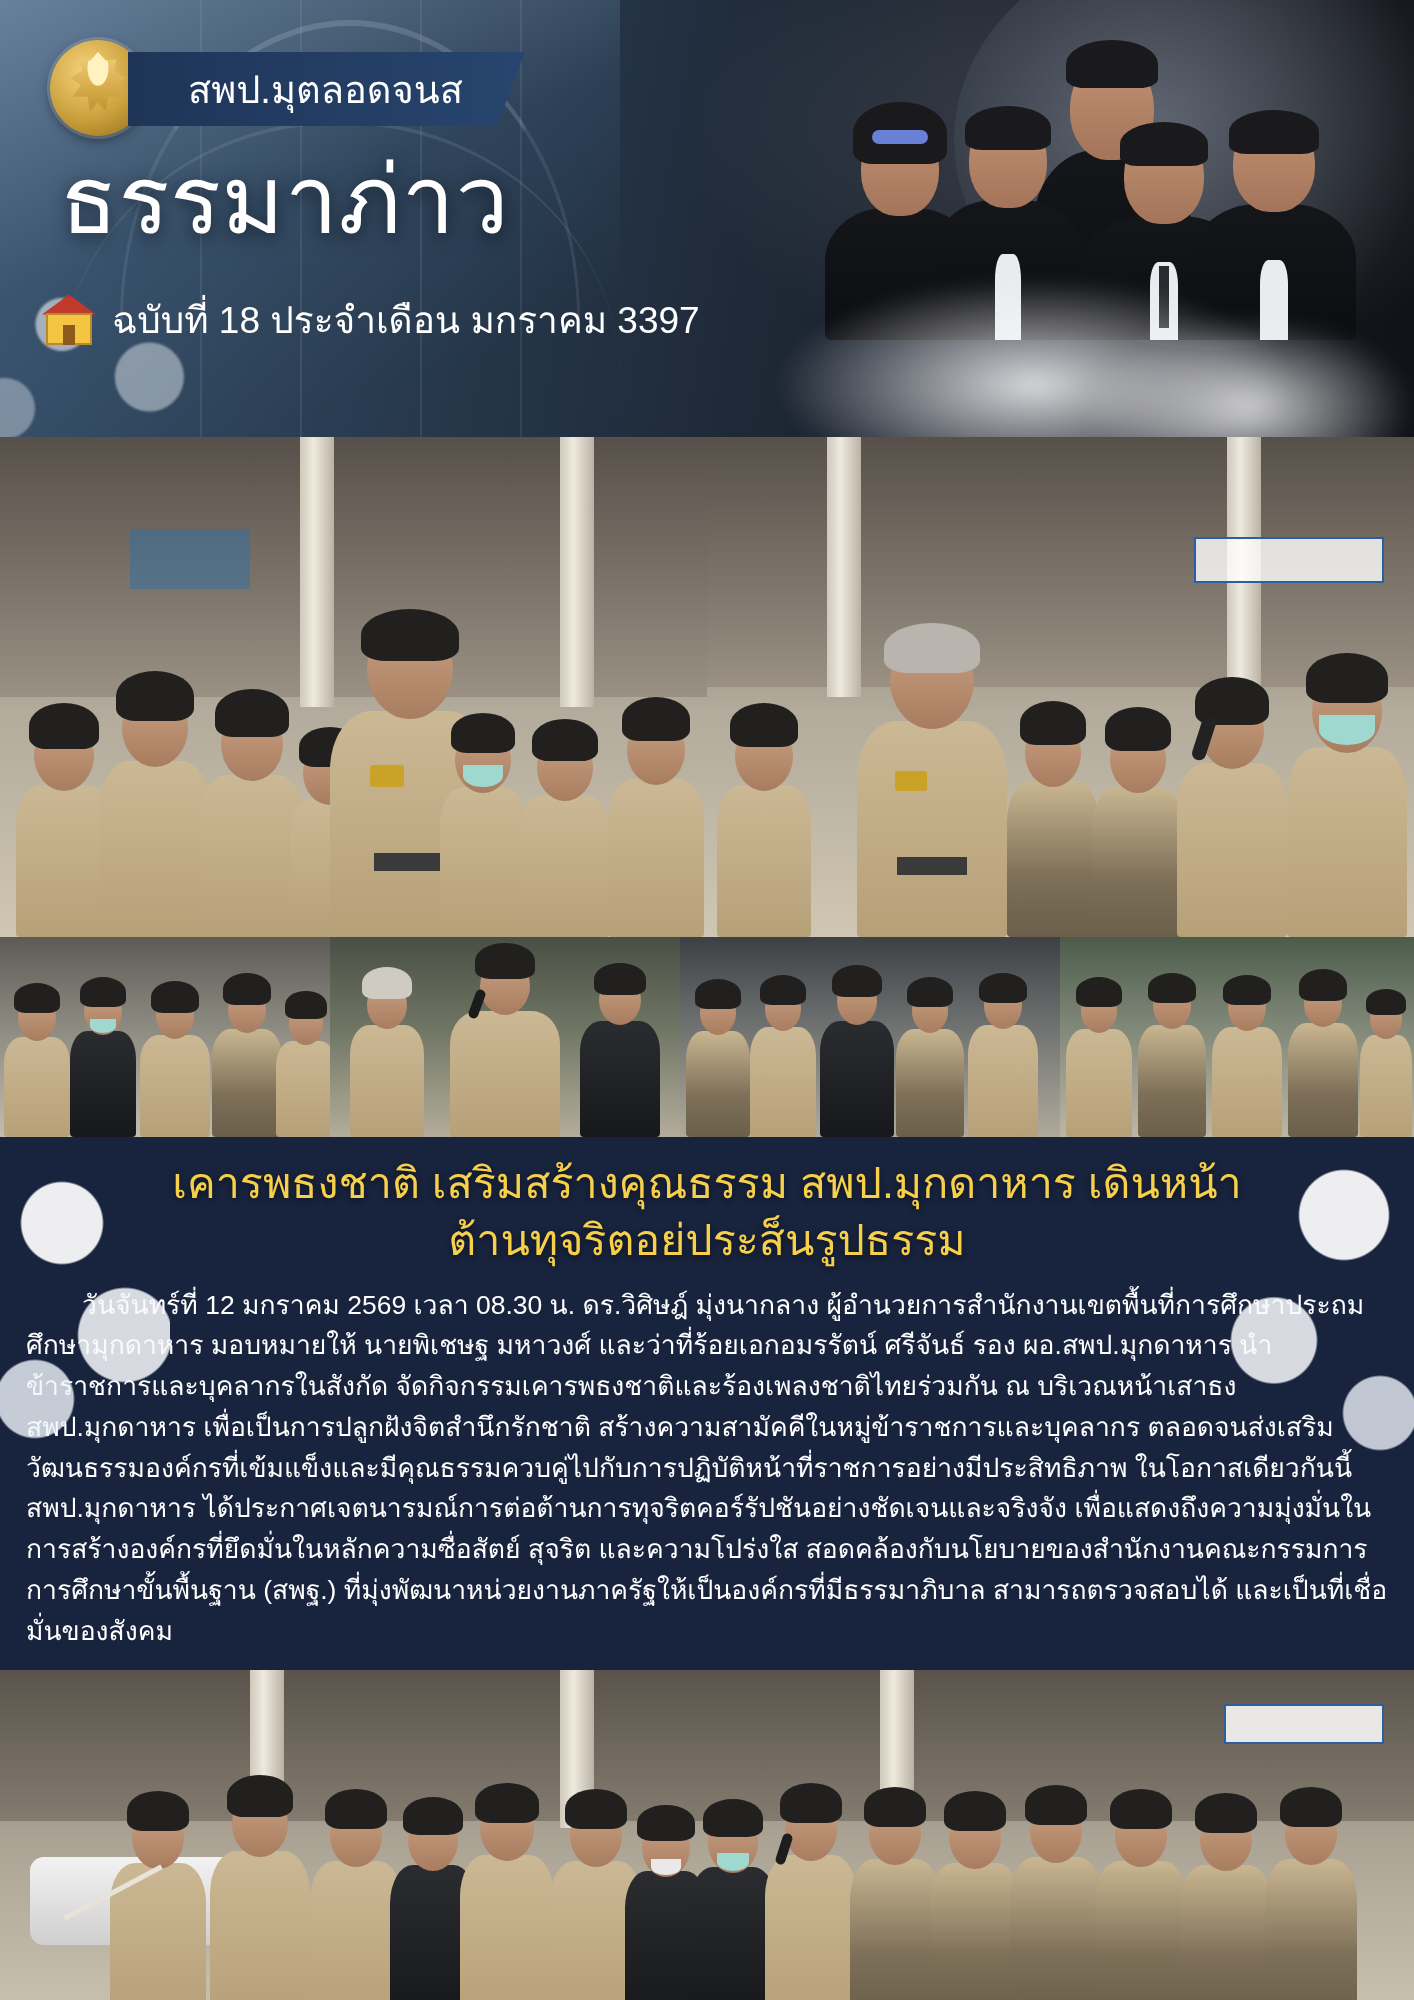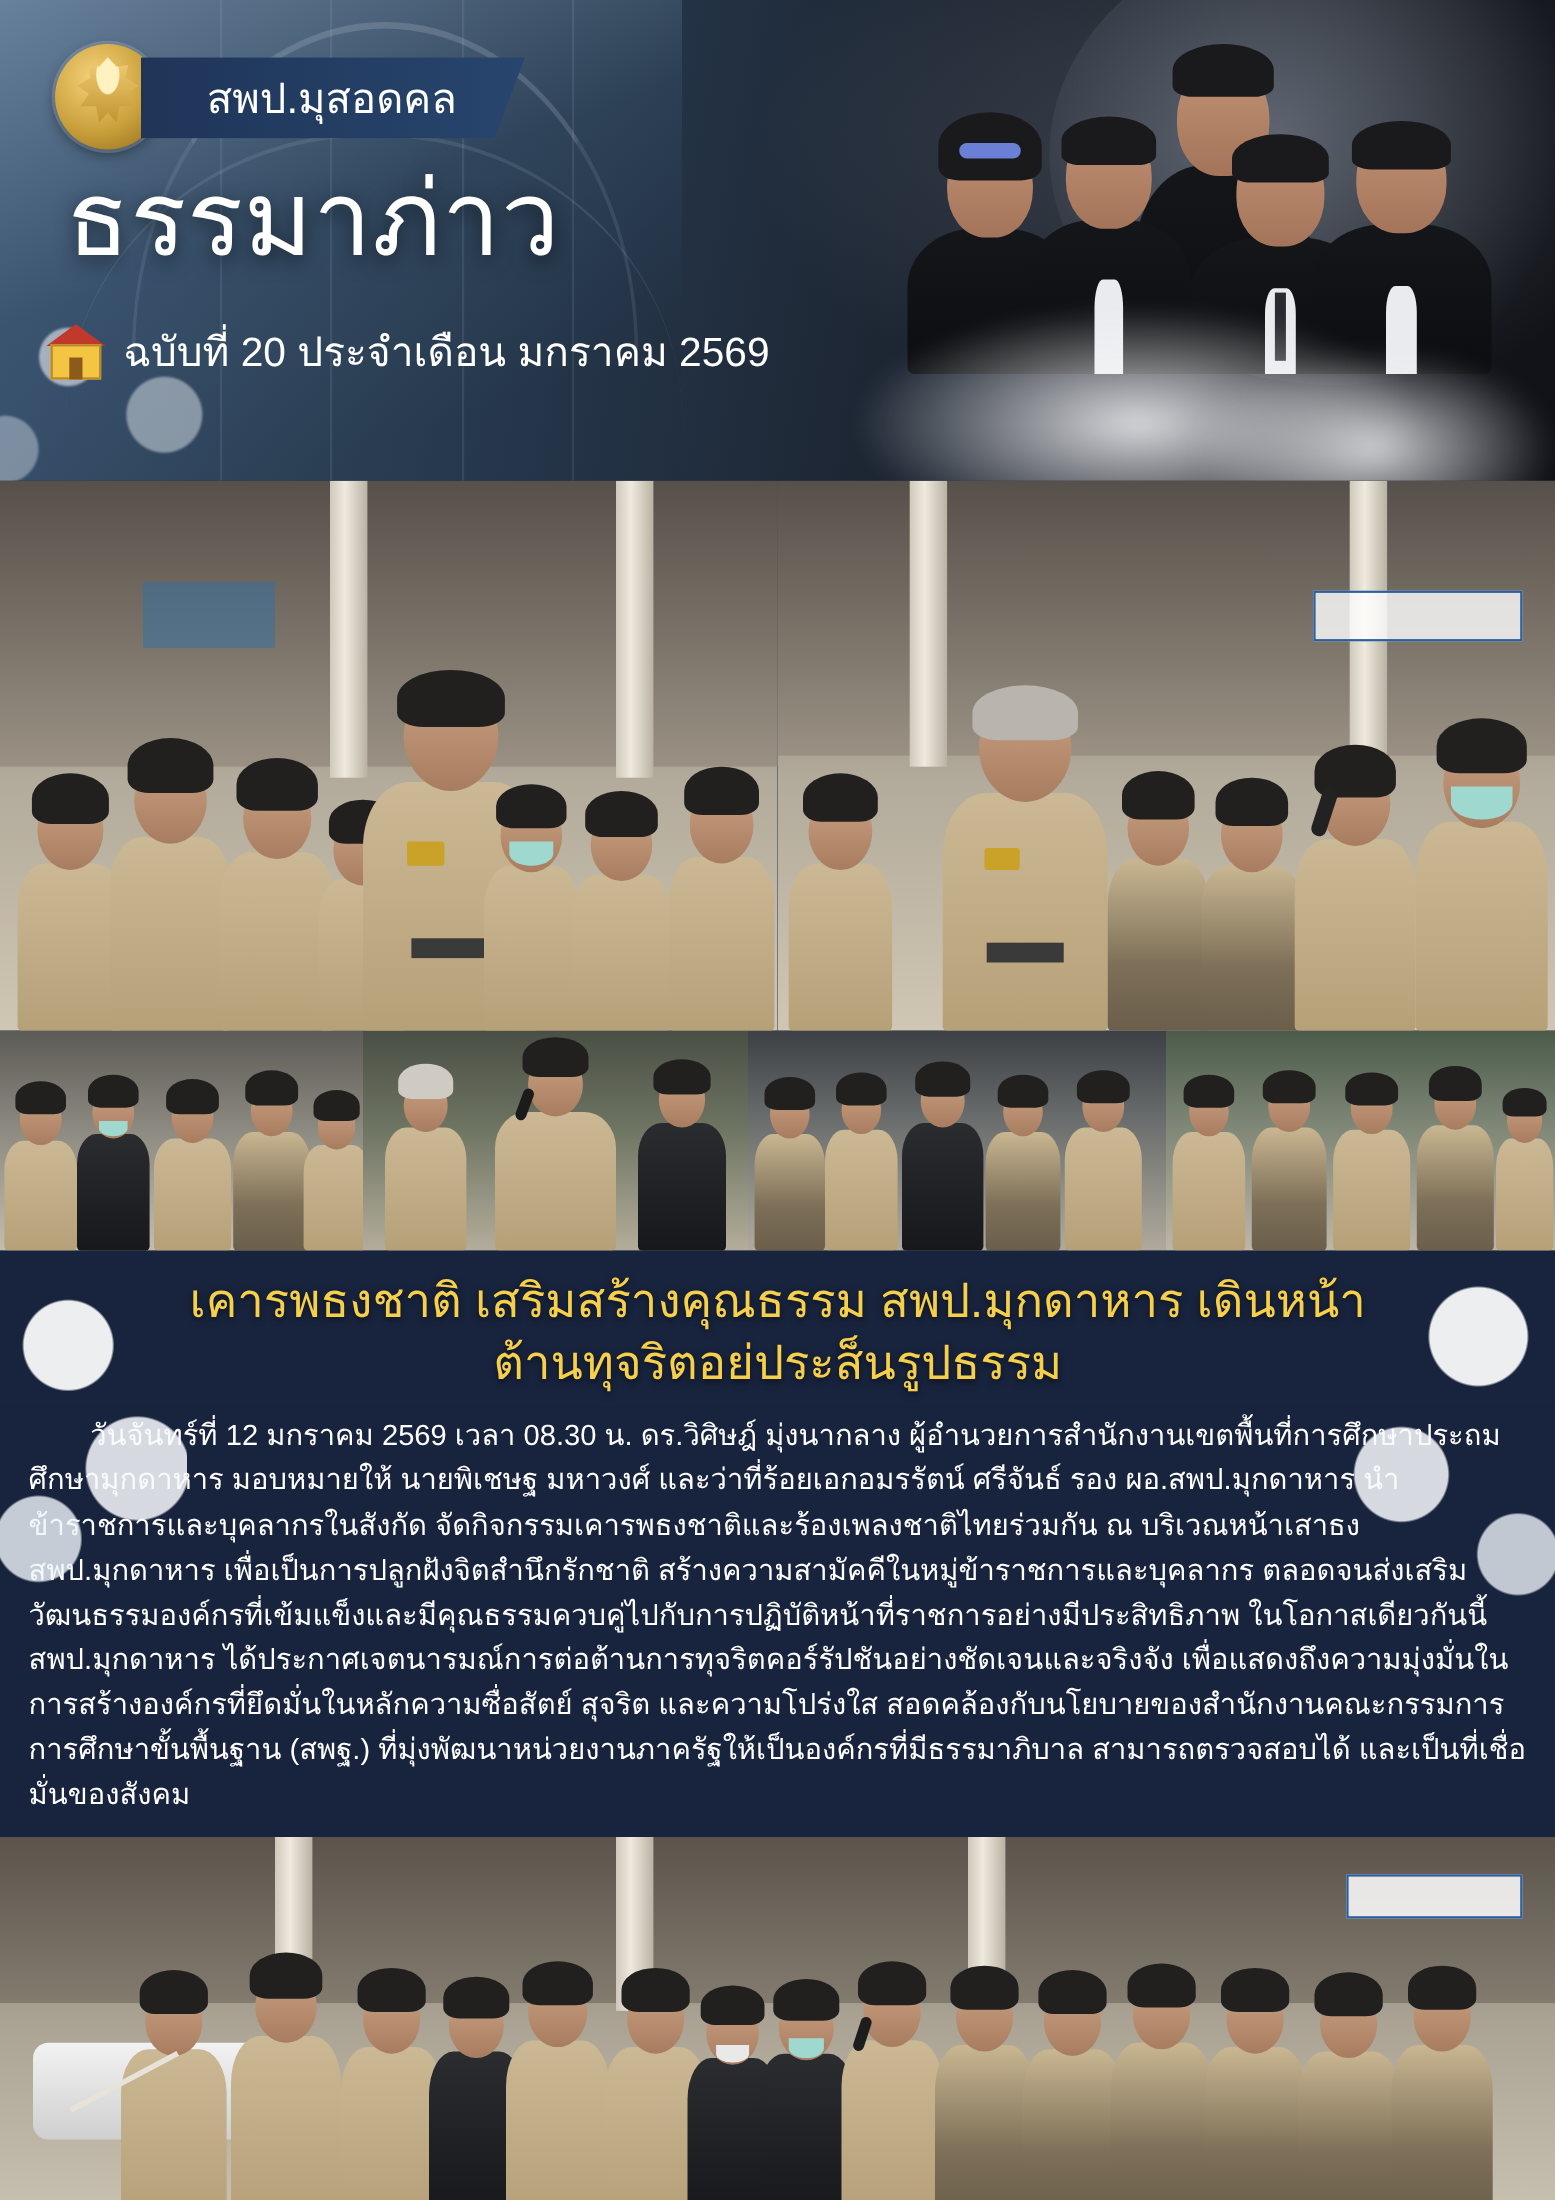--- a/index.html
+++ b/index.html
@@ -291,32 +291,32 @@
 
     <div class="hdr-smoke"></div>
     <div class="hdr-smoke2"></div>
     <div class="hdr-flowers-left"></div>
 
     <div class="logo-badge">
       <div class="emblem"></div>
     </div>
 
     <div class="org-tab">
-      <span>สพป.มุสอดคล</span>
+      <span>สพป.มุตลอดจนส</span>
     </div>
 
     <div class="title-main">ธรรมาภ่าว</div>
 
     <div class="issue-row">
       <div class="school-icon">
         <div class="roof"></div>
           <div class="body"></div>
           <div class="door"></div>
       </div>
-      <div class="issue-text">ฉบับที่ 20 ประจำเดือน มกราคม 2569</div>
+      <div class="issue-text">ฉบับที่ 18 ประจำเดือน มกราคม 3397</div>
     </div>
   </div>
 
   <div class="band1">
     <div class="ph b1a">
       <div class="scene"></div>
       <div class="bld" style="height:52%;"></div>
       <div class="col" style="left:300px; height:54%;"></div>
       <div class="col" style="left:560px; height:54%;"></div>
       <div style="position:absolute; left:130px; top:92px; width:120px; height:60px; background:#2e6fa8; opacity:.5;"></div>

